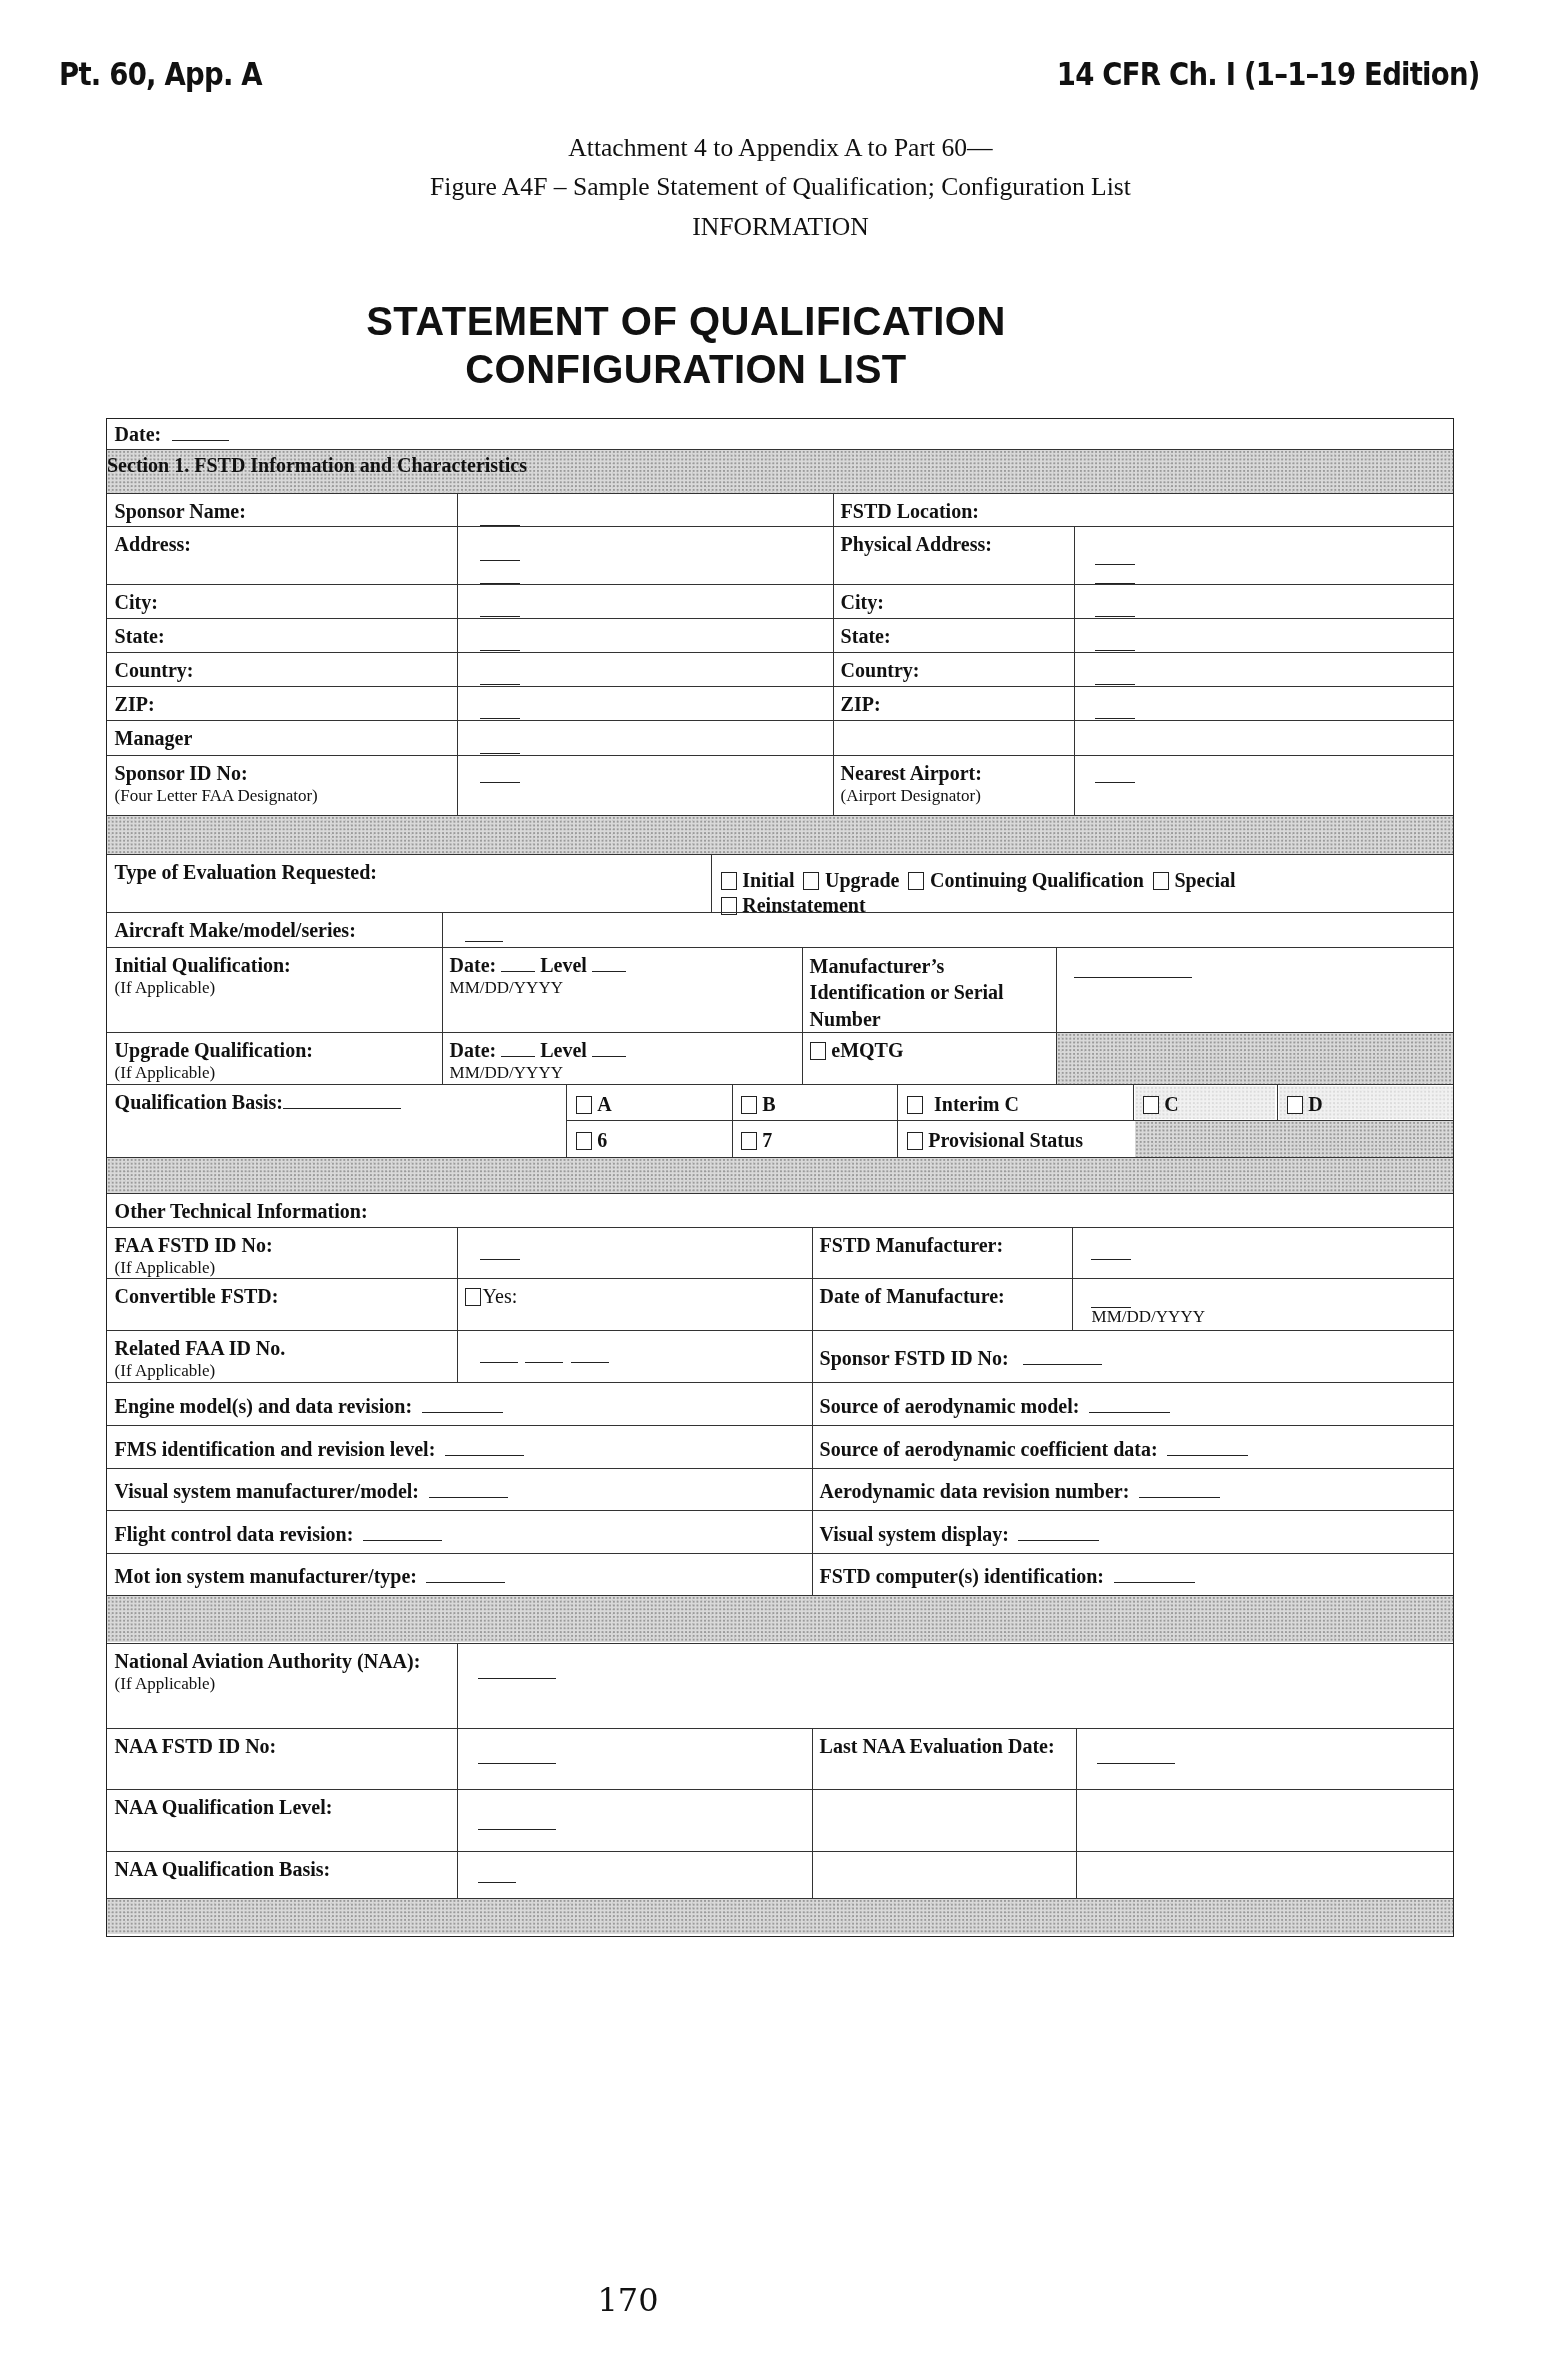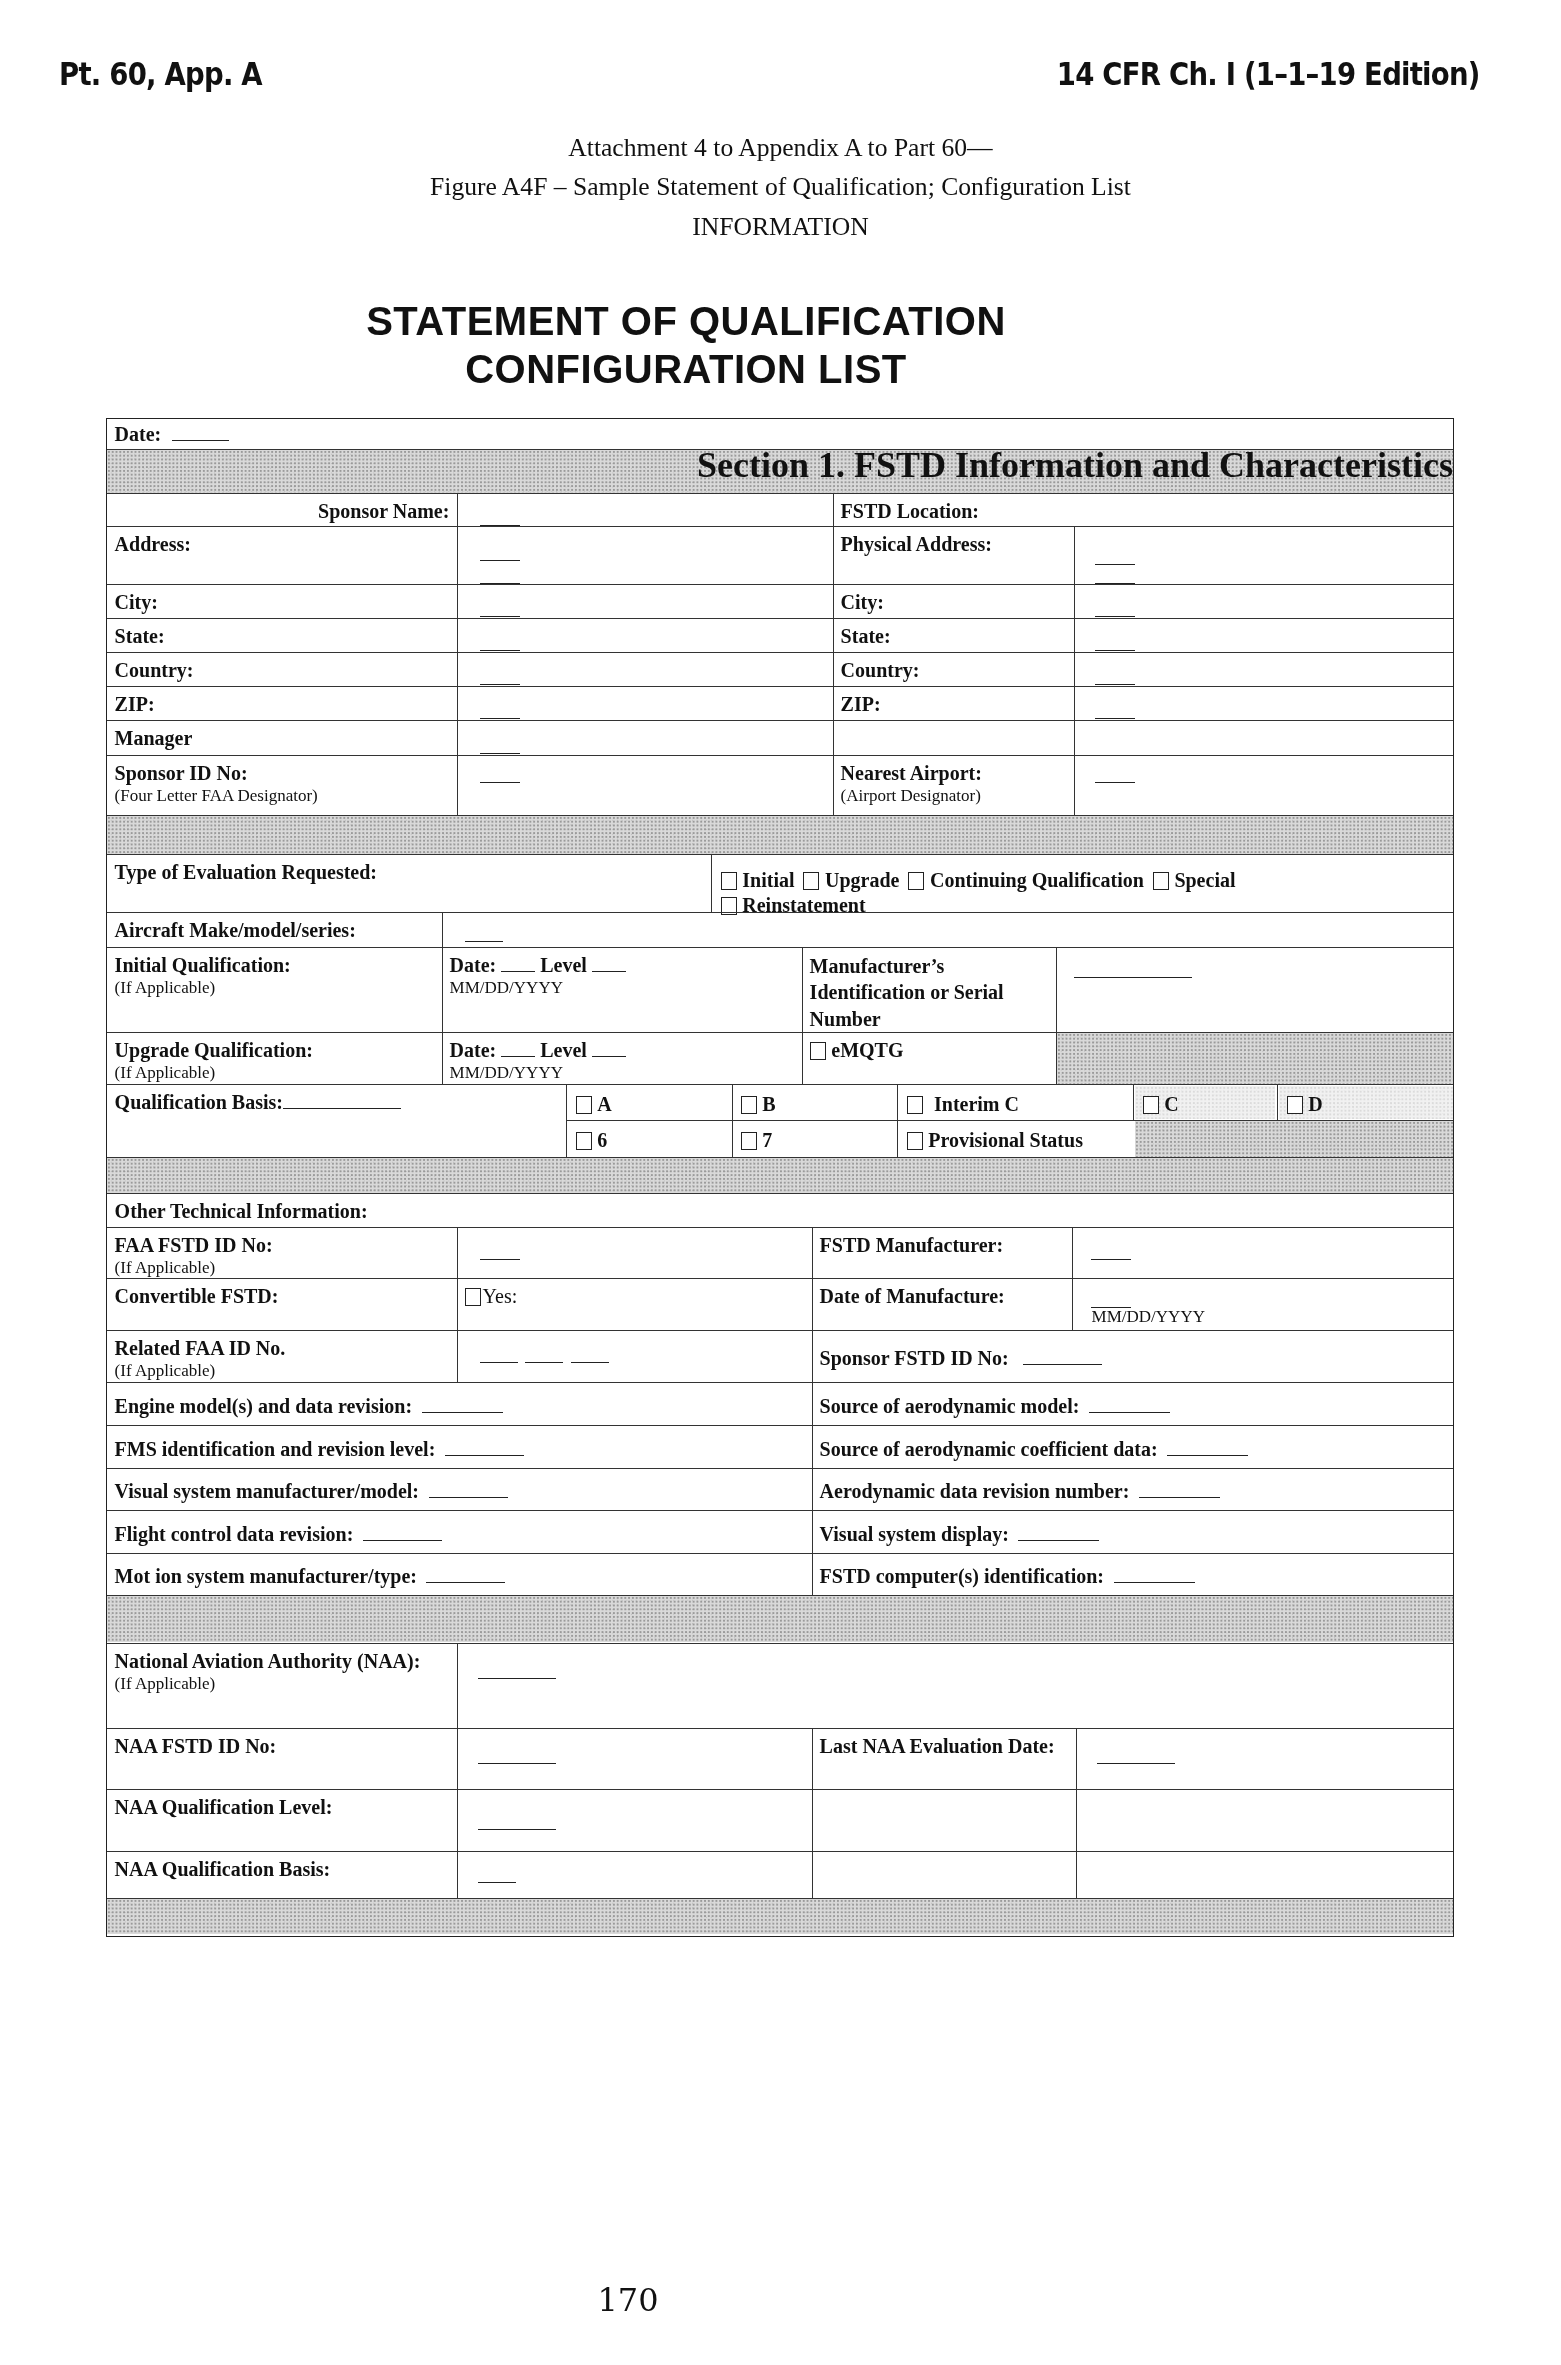--- a/index.html
+++ b/index.html
@@ -15,21 +15,21 @@
   .cell { position:absolute; box-sizing:border-box; font-family:"Liberation Serif", serif; font-size:20px; line-height:24.6px; padding:3.8px 7.6px; }
   .hline { position:absolute; height:0; border-top:1.9px solid #333; }
   .vline { position:absolute; width:0; border-left:1.9px solid #333; }
   .shade { position:absolute; background-color:#d9d9d9;
     background-image: radial-gradient(#9a9a9a 0.8px, transparent 0.9px), radial-gradient(#bcbcbc 0.8px, transparent 0.9px);
     background-size: 3.8px 3.8px, 4.7px 4.7px; background-position:0 0, 1.9px 1.9px; }
   .b { font-weight:bold; }
   .small { font-size:17px; line-height:21px; font-weight:normal; display:block; }
   .blank { display:inline-block; border-bottom:1.9px solid #222; height:17px; vertical-align:baseline; }
   .cb { display:inline-block; width:16px; height:18px; border:1.9px solid #222; box-sizing:border-box; vertical-align:-2.8px; margin-right:5.7px; background:#fff; }
-  .section-title { font-family:"Liberation Serif", serif; font-weight:bold; font-size:36px; text-align:right; }
+  .section-title { font-family:"Liberation Serif", serif; font-weight:bold; font-size:20px; text-align:left; }
 </style>
 </head>
 <body>
 
 <div class="hdr hdr-left">Pt. 60, App. A</div>
 <div class="hdr hdr-right">14 CFR Ch. I (1–1–19 Edition)</div>
 
 <div class="caption" style="top:131px;">Attachment 4 to Appendix A to Part 60—</div>
 <div class="caption" style="top:170px;">Figure A4F – Sample Statement of Qualification; Configuration List</div>
 <div class="caption" style="top:210px;">INFORMATION</div>
@@ -55,21 +55,21 @@
 
   <div class="hline" style="left:0;top:107px;width:1346px;"></div>
   <div class="hline" style="left:0;top:165px;width:1346px;"></div>
   <div class="hline" style="left:0;top:199px;width:1346px;"></div>
   <div class="hline" style="left:0;top:233px;width:1346px;"></div>
   <div class="hline" style="left:0;top:267px;width:1346px;"></div>
   <div class="hline" style="left:0;top:301px;width:1346px;"></div>
   <div class="hline" style="left:0;top:336px;width:1346px;"></div>
   <div class="hline" style="left:0;top:396px;width:1346px;"></div>
 
-  <div class="cell b" style="left:0;top:76px;width:350px;text-align:right;">Sponsor Name:</div>
+  <div class="cell b" style="left:0;top:76px;width:350px;">Sponsor Name:</div>
   <div class="cell b" style="left:0;top:109px;width:350px;">Address:</div>
   <div class="cell b" style="left:0;top:167px;width:350px;">City:</div>
   <div class="cell b" style="left:0;top:201px;width:350px;">State:</div>
   <div class="cell b" style="left:0;top:235px;width:350px;">Country:</div>
   <div class="cell b" style="left:0;top:269px;width:350px;">ZIP:</div>
   <div class="cell b" style="left:0;top:303px;width:350px;">Manager</div>
   <div class="cell b" style="left:0;top:338px;width:350px;">
     <span>Sponsor ID No:</span>
     <span class="small">(Four Letter FAA Designator)</span>
   </div>

